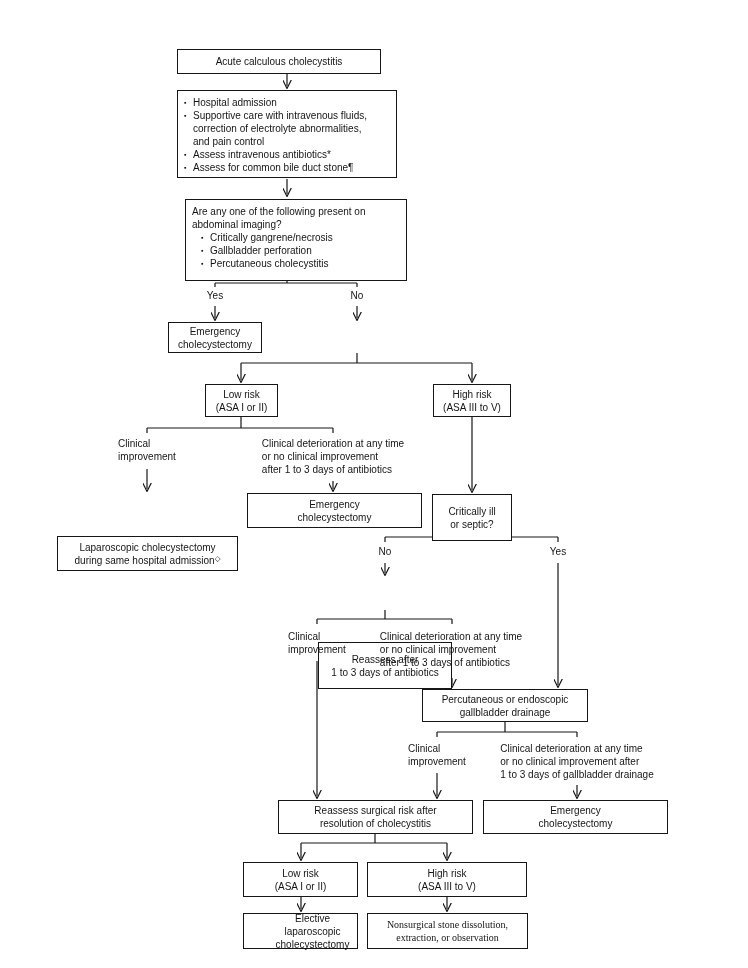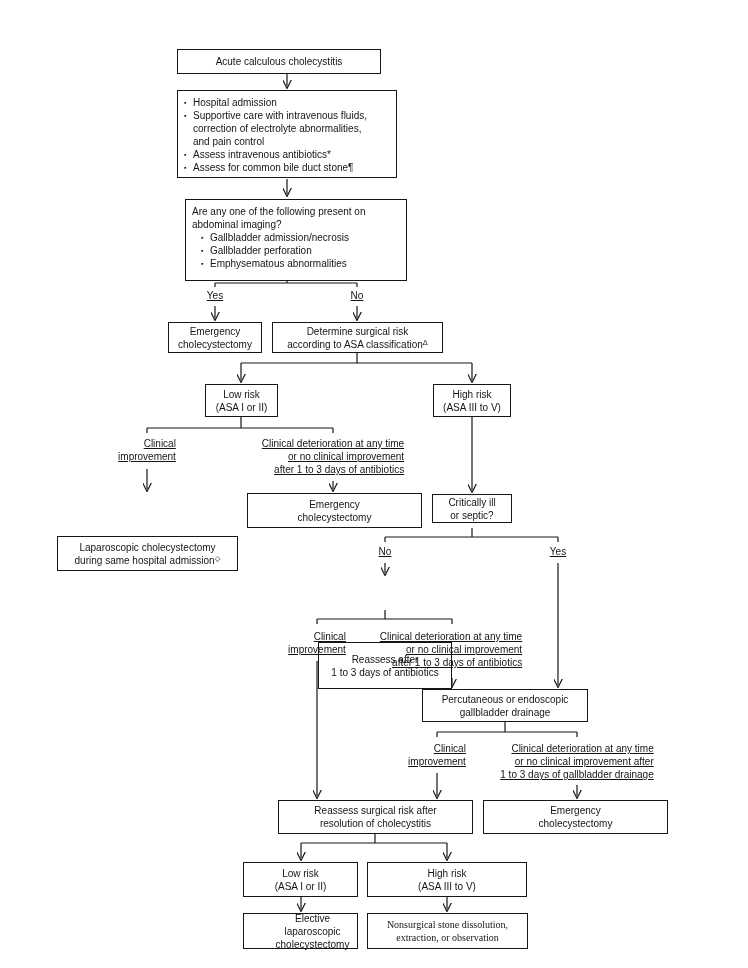--- a/index.html
+++ b/index.html
@@ -12,36 +12,36 @@
     position:absolute;border:1.2px solid #161616;background:#ffffff;box-sizing:border-box;
     display:flex;align-items:center;justify-content:center;text-align:center;
   }
   .node .t{white-space:pre-line;}
   .node.list{display:block;text-align:left;padding:5px 3px 0 6px;}
   .q{white-space:pre-line;}
   .brow{display:flex;align-items:flex-start;}
   .bch{flex:0 0 9px;font-size:7px;line-height:13px;}
   .btx{white-space:pre-line;}
   .ind{margin-left:9px;}
-  .lbl{position:absolute;transform:translateX(-50%);text-align:right;white-space:pre-line;text-decoration:underline;}
+  .lbl{position:absolute;transform:translateX(-50%);text-align:left;white-space:pre-line;}
   sup.mk{font-size:7.5px;line-height:0;vertical-align:3px;}
   svg.wires{position:absolute;left:0;top:0;pointer-events:none;}
   svg.wires path{stroke:#161616;stroke-width:1.2;fill:none;}
 
   
   #n-title{left:177px;top:49px;width:204px;height:25px;}
   #n-admission{left:177px;top:90px;width:220px;height:88px;}
   #n-imaging{left:175px;top:199px;width:222px;height:82px;margin-left:10px;}
   #n-emergency1{left:168px;top:322px;width:94px;height:31px;}
   #n-determine{left:272px;top:322px;width:171px;height:31px;}
   #n-lowrisk1{left:205px;top:384px;width:73px;height:33px;}
   #n-highrisk1{left:433px;top:384px;width:78px;height:33px;}
   #n-laparoscopic{left:57px;top:493px;width:181px;height:35px;margin-top:43px;}
   #n-emergency2{left:247px;top:493px;width:175px;height:35px;}
-  #n-critically{left:432px;top:494px;width:80px;height:29px;}
+  #n-critically{left:432px;top:494px;width:80px;height:47px;}
   #n-reassess{left:318px;top:610px;width:134px;height:47px;margin-top:32px;}
   #n-drainage{left:422px;top:689px;width:166px;height:33px;}
   #n-reassessrisk{left:278px;top:800px;width:195px;height:34px;text-align:center;}
   #n-emergency3{left:483px;top:800px;width:185px;height:34px;}
   #n-lowrisk2{left:243px;top:862px;width:115px;height:35px;}
   #n-highrisk2{left:367px;top:862px;width:160px;height:35px;}
   #n-elective{left:243px;top:913px;width:115px;height:36px;padding-left:24px;}
   #n-nonsurgical{left:367px;top:913px;width:161px;height:36px;font-family:Liberation Serif, serif;}
 
   
@@ -128,41 +128,37 @@
       <span class="bch">▪</span>
       <span class="btx">Assess for common bile duct stone¶</span>
     </div>
   </div>
 
   <div class="node list" id="n-imaging">
     <div class="q">Are any one of the following present on
 abdominal imaging?</div>
     <div class="brow ind">
       <span class="bch">▪</span>
-      <span class="btx">Gallbladder admission/necrosis</span>
+      <span class="btx">Critically gangrene/necrosis</span>
     </div>
     <div class="brow ind">
       <span class="bch">▪</span>
       <span class="btx">Gallbladder perforation</span>
     </div>
     <div class="brow ind">
       <span class="bch">▪</span>
-      <span class="btx">Emphysematous abnormalities</span>
+      <span class="btx">Percutaneous cholecystitis</span>
     </div>
   </div>
 
   <div class="node" id="n-emergency1">
     <span class="t">Emergency
 cholecystectomy</span>
   </div>
 
-  <div class="node" id="n-determine">
-    <span class="t"><span>Determine surgical risk
-according to ASA classification</span><sup class="mk">Δ</sup></span>
-  </div>
 
   <div class="node" id="n-lowrisk1">
     <span class="t">Low risk
 (ASA I or II)</span>
   </div>
 
   <div class="node" id="n-highrisk1">
     <span class="t">High risk
 (ASA III to V)</span>
   </div>

